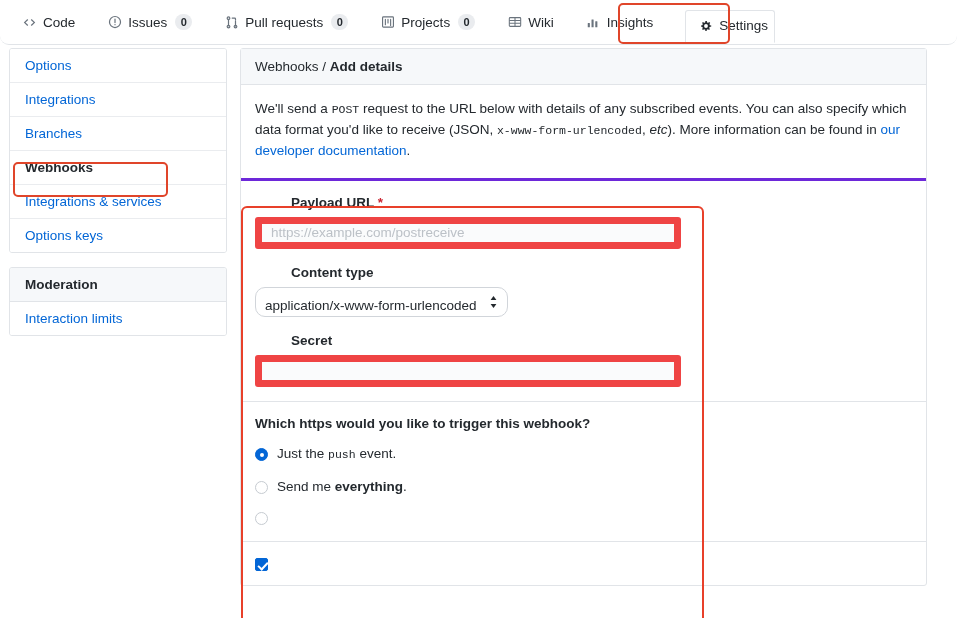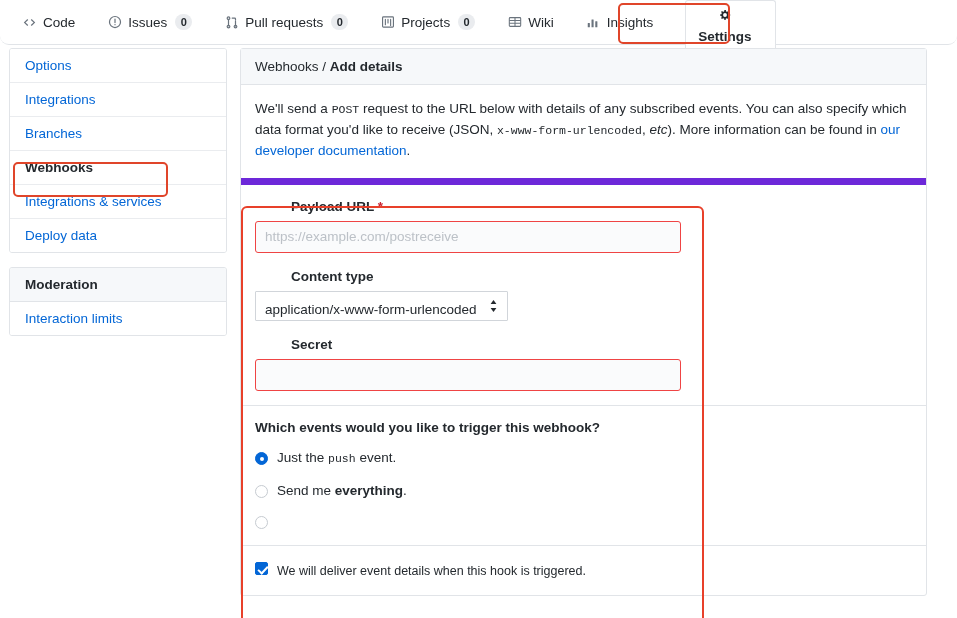--- a/index.html
+++ b/index.html
@@ -33,25 +33,24 @@
   .counter {
     display:inline-block; min-width: 17px; text-align:center;
     background: #eaecef; color:#24292e;
     border-radius: 9px; font-size: 11px; line-height: 16px;
     padding: 0 5px; font-weight: 600; margin-left: 2px;
   }
   .nav-settings {
     border: 1px solid #e1e4e8;
     border-bottom-color: #fff;
     border-radius: 3px 3px 0 0;
-    padding: 7px 24px 9px 12px;
+    padding: 7px 6px 9px 12px;
     margin-top: 9px;
     background: #fff;
-    font-weight: 700;
-    flex-direction: column;
+    font-weight: 400;
   }
   .nav-settings .nico { color: #24292e; }
   .hl-settings {
     position: absolute; left: 618px; top: 3px; width: 112px; height: 41px;
     border: 2.5px solid #e0452a; border-radius: 5px;
     pointer-events: none; z-index: 5;
   }
 
   
   .body-wrap { position:absolute; left:0; top:32px; width:957px; height:573px; }
@@ -92,53 +91,53 @@
   .main-header {
     background: #f6f8fa;
     border-bottom: 1px solid #e1e4e8;
     padding: 10px 14px;
     font-size: 13.5px; color:#24292e;
   }
   .main-header b { font-weight: 700; }
   .main-desc {
     padding: 14px 14px 16px 14px;
     font-size: 13.5px; color:#24292e; line-height: 1.55;
-    border-bottom: 7px solid #6d28d9;
+    border-bottom: 3px solid #6d28d9;
   }
   .mono { font-family: "Liberation Mono", "DejaVu Sans Mono", monospace; font-size: 11.5px; }
   .lnk { color:#0366d6; text-decoration:none; }
   .ital { font-style: italic; }
 
   .sect { padding: 14px; border-bottom: 1px solid #e1e4e8; }
   .sect:last-child { border-bottom: none; }
 
   .flabel {
     display:block; font-size: 13.5px; font-weight: 600; color:#24292e;
     margin-bottom: 7px;
     margin-left: 36px;
   }
   .req { color:#cb2431; font-weight:700; }
   .tinput {
     display:block; width: 426px; height: 32px;
-    border: 1px solid #ef4444; border-radius: 3px;
+    border: 7px solid #ef4444; border-radius: 3px;
     background: #fafbfc;
     padding: 5px 9px; font-size: 13.5px; color:#24292e;
     font-family: "Liberation Sans", sans-serif;
     outline: none;
   }
   .tinput::placeholder { color:#bcc1c7; }
   .fgroup { margin-bottom: 16px; }
   .fgroup:last-child { margin-bottom: 0; }
 
   .selwrap {
     position: relative; display:inline-block;
   }
   .tselect {
     appearance: none; -webkit-appearance:none;
-    height: 30px; border:1px solid #d1d5da; border-radius:1px;
+    height: 30px; border:1px solid #d1d5da; border-radius:10px;
     background:#fff; color:#24292e; font-size:13.5px;
     padding: 10px 30px 3px 9px;
     font-family: "Liberation Sans", sans-serif;
     outline:none;
   }
   .selarrow {
     position:absolute; right: 10px; top: 50%; transform: translateY(-50%);
     pointer-events:none; color:#24292e; font-size: 10px; line-height:1;
     display:flex; flex-direction:column; gap:1px;
   }
@@ -273,21 +272,21 @@
   <div class="body-wrap">
 
     <div class="sidebar">
 
       <div class="menu">
         <a class="menu-item">Options</a>
         <a class="menu-item">Integrations</a>
         <a class="menu-item">Branches</a>
         <a class="menu-item selected">Webhooks</a>
         <a class="menu-item">Integrations &amp; services</a>
-        <a class="menu-item">Deploy data</a>
+        <a class="menu-item">Options keys</a>
       </div>
 
       <div class="menu-gap"></div>
 
       <div class="menu">
         <div class="menu-heading">Moderation</div>
         <a class="menu-item">Interaction limits</a>
       </div>
 
       <div class="hl-webhooks"></div>
@@ -330,42 +329,41 @@
         </div>
 
         <div class="fgroup">
           <label class="flabel">Secret</label>
           <input class="tinput" type="text" placeholder="" style="">
         </div>
 
       </div>
 
       <div class="sect">
-        <p class="qtext">Which events would you like to trigger this webhook?</p>
+        <p class="qtext">Which https would you like to trigger this webhook?</p>
 
         <div class="radio-row">
           <span class="rb on"></span>
           <span class="rlabel"><span>Just the </span><span class="mono">push</span><span> event.</span></span>
         </div>
 
         <div class="radio-row">
           <span class="rb"></span>
           <span class="rlabel"><span>Send me </span><b>everything</b><span>.</span></span>
         </div>
 
         <div class="radio-row">
           <span class="rb"></span>
         </div>
       </div>
 
       <div class="sect">
         <div class="check-row">
           <span class="cb"></span>
           <span>
-            <div class="chelp">We will deliver event details when this hook is triggered.</div>
           </span>
         </div>
       </div>
 
     </div>
 
     <div class="hl-form"></div>
 
   </div>
 </div>

